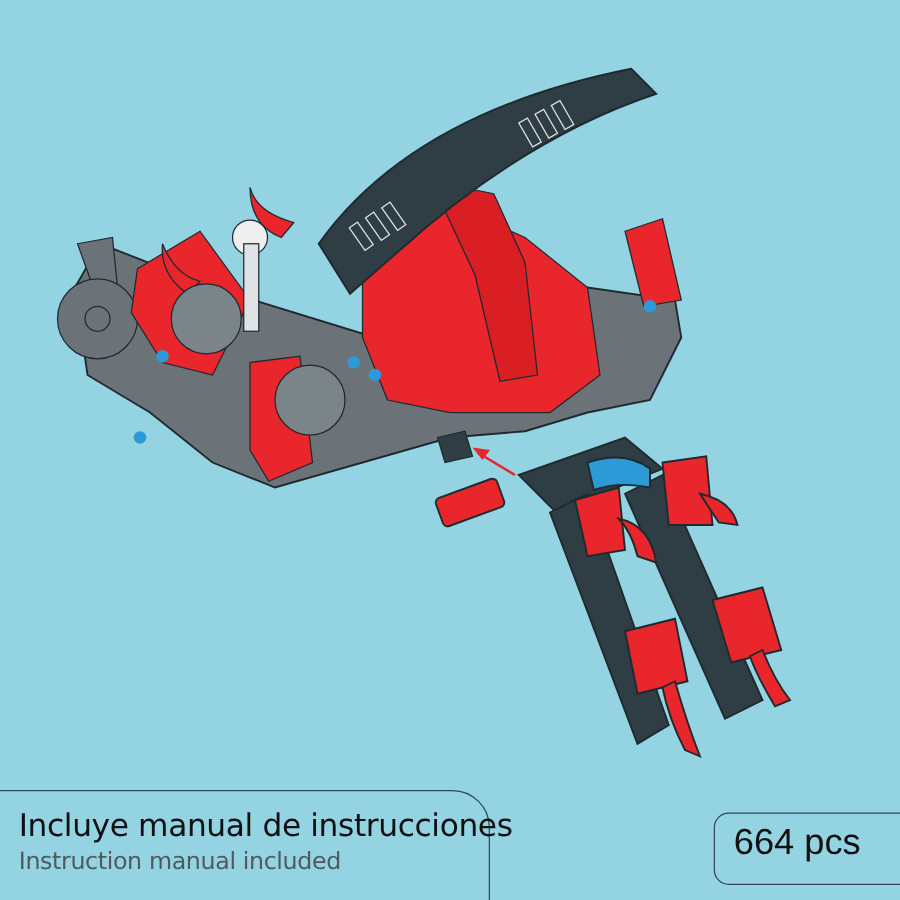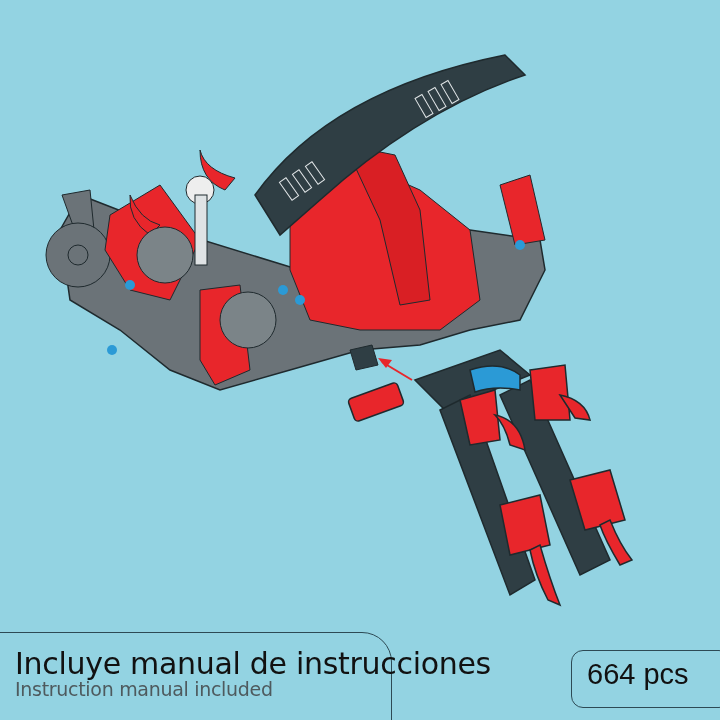--- a/index.html
+++ b/index.html
@@ -1,19 +1,19 @@
 <!DOCTYPE html>
 <html><head>
 <meta charset="utf-8">
 <style>
   html,body{margin:0;padding:0;}
   body{width:720px;height:720px;background:#93d3e2;position:relative;overflow:hidden;font-family:"DejaVu Sans","Liberation Sans",sans-serif;}
   .illustration{position:absolute;left:0;top:0;width:720px;height:630px;}
   .caption-box{position:absolute;left:-2px;top:632px;width:394px;height:100px;border:1.5px solid #2d4a55;border-top-right-radius:30px;box-sizing:border-box;}
-  .caption-es{position:absolute;left:15px;top:646px;font-size:30px;color:#111;letter-spacing:-0.3px;}
+  .caption-es{position:absolute;left:15px;top:646px;font-size:25px;color:#111;letter-spacing:-0.3px;}
   .caption-en{position:absolute;left:15px;top:678px;font-size:19px;color:#4e5a5e;letter-spacing:-0.3px;}
   .pcs-box{position:absolute;left:571px;top:650px;width:160px;height:58px;border:1.5px solid #2d4a55;border-radius:12px;box-sizing:border-box;}
   .pcs-label{position:absolute;left:587px;top:658px;font-size:29px;color:#111;font-family:"Liberation Sans",sans-serif;text-align:center;}
 </style>
 </head>
 <body>
 
 <svg class="illustration" viewBox="0 0 720 630" xmlns="http://www.w3.org/2000/svg">
 
   <g>

